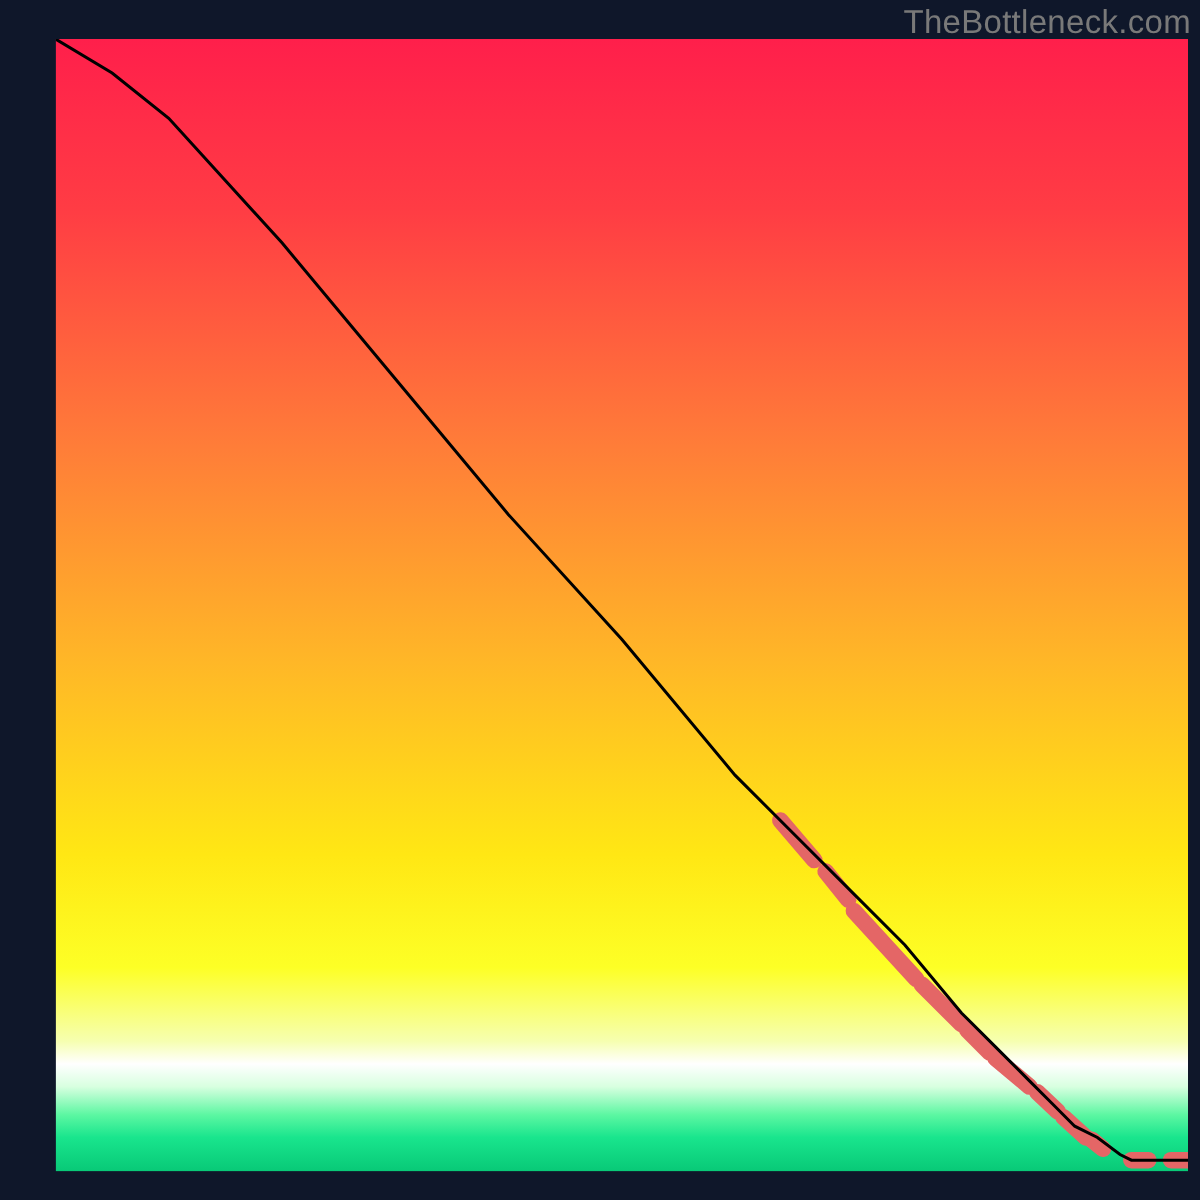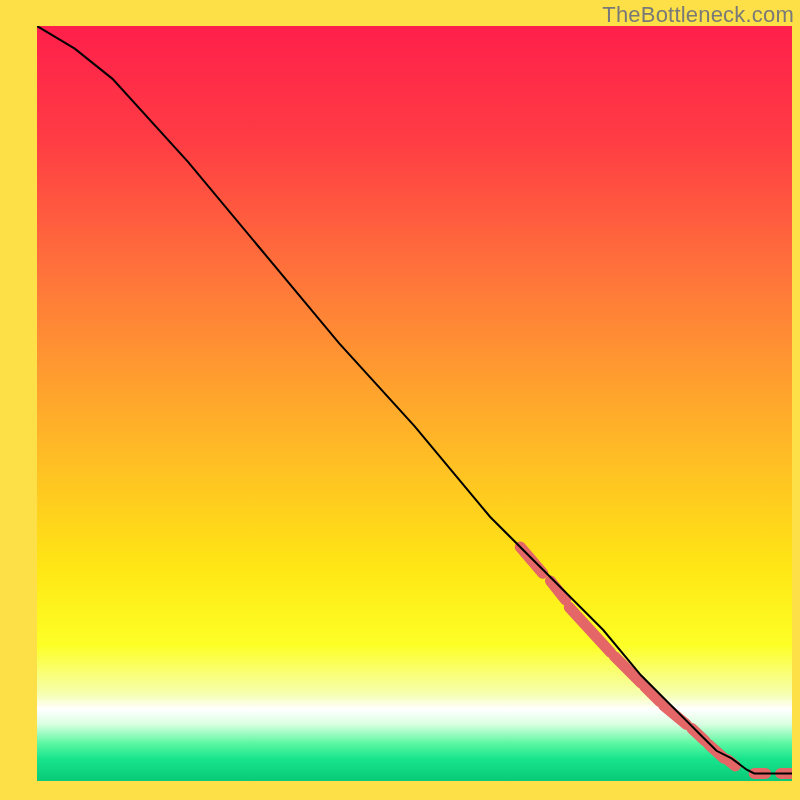--- a/index.html
+++ b/index.html
@@ -8,21 +8,21 @@
     width: 800px;
     height: 800px;
     background: #000;
     overflow: hidden;
     font-family: Arial, Helvetica, sans-serif;
   }
   .stage {
     position: relative;
     width: 800px;
     height: 800px;
-    background: #fde047;
+    background: #0f172a;
   }
   .watermark {
     position: absolute;
     top: 2px;
     right: 6px;
     color: #797979;
     font-size: 22px;
     font-weight: 400;
     letter-spacing: 0.2px;
   }

